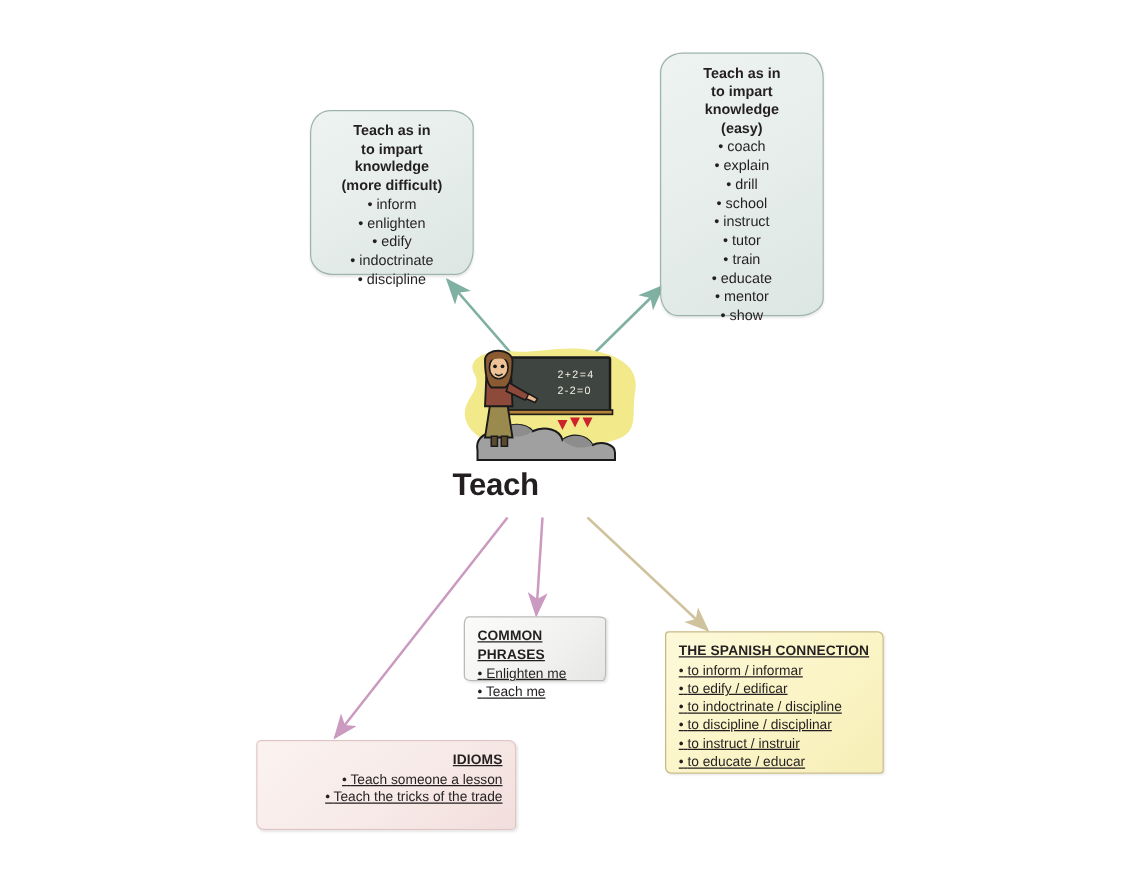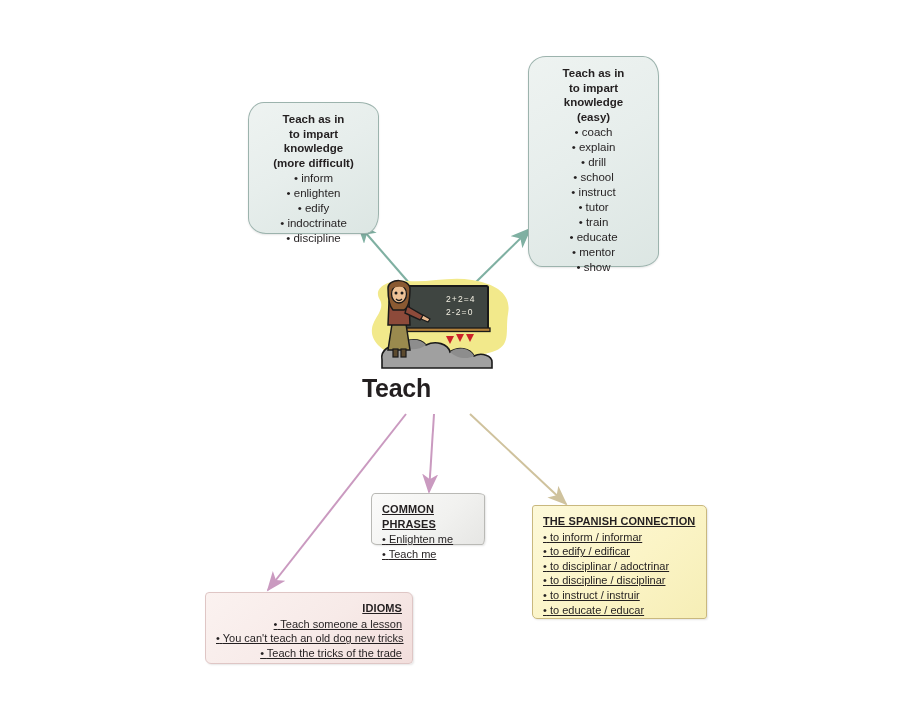--- a/index.html
+++ b/index.html
@@ -41,21 +41,20 @@
 
   
   .cloud {
     background: linear-gradient(150deg, #eef3f1 0%, #e7eeec 45%, #dce6e3 100%);
     border: 1px solid #9cb3ad;
     text-align: center;
     font-size: 11.5px;
     line-height: 15px;
     padding: 9px 10px 10px 10px;
     box-shadow: 0 1px 2px rgba(0,0,0,0.10);
-    margin-top: 14px;
   }
   .cloud .title {
     font-size: 11.5px;
     line-height: 14.5px;
     margin-bottom: 1px;
   }
   .cloud li { font-size: 11.5px; line-height: 15px; text-align: center; }
 
   #node-easy {
     left: 528px; top: 42px; width: 131px; height: 211px;
@@ -240,29 +239,28 @@
       <li><span>•</span> <span>Enlighten me</span></li>
       <li><span>•</span> <span>Teach me</span></li>
     </ul>
   </div>
 
   <div class="node card" id="node-spanish">
     <div class="title">THE SPANISH CONNECTION</div>
     <ul>
       <li><span>•</span> <span>to inform / informar</span></li>
       <li><span>•</span> <span>to edify / edificar</span></li>
-      <li><span>•</span> <span>to disciplinar / adoctrinar</span></li>
+      <li><span>•</span> <span>to indoctrinate / discipline</span></li>
       <li><span>•</span> <span>to discipline / disciplinar</span></li>
       <li><span>•</span> <span>to instruct / instruir</span></li>
       <li><span>•</span> <span>to educate / educar</span></li>
     </ul>
   </div>
 
   <div class="node card" id="node-idioms">
     <div class="title">IDIOMS</div>
     <ul>
       <li><span>•</span> <span>Teach someone a lesson</span></li>
-      <li><span>•</span> <span>You can't teach an old dog new tricks</span></li>
       <li><span>•</span> <span>Teach the tricks of the trade</span></li>
     </ul>
   </div>
 
 </div>
 
 </body></html>

